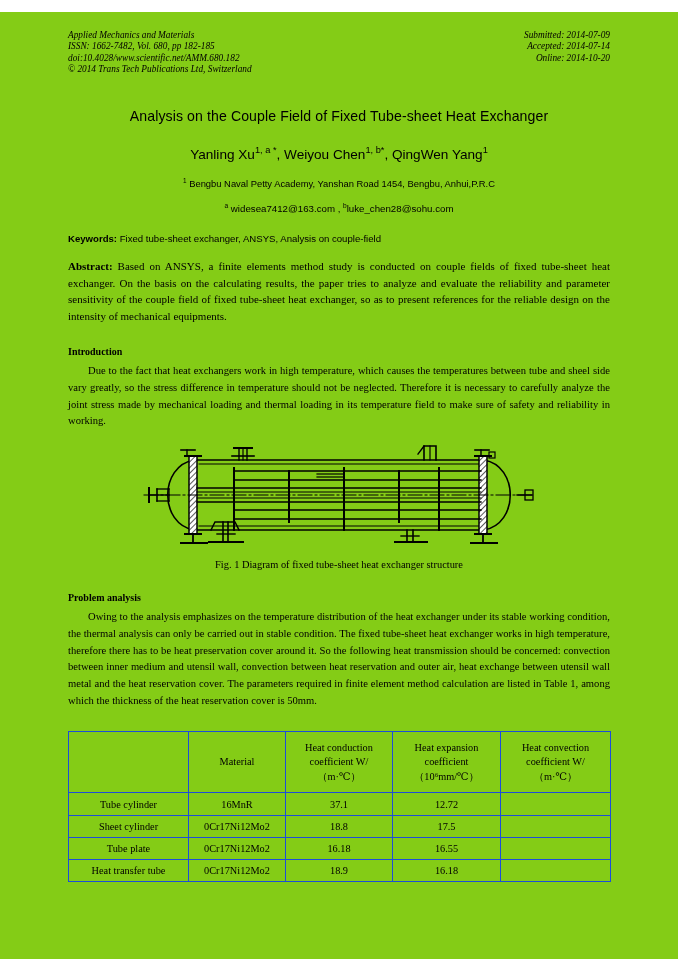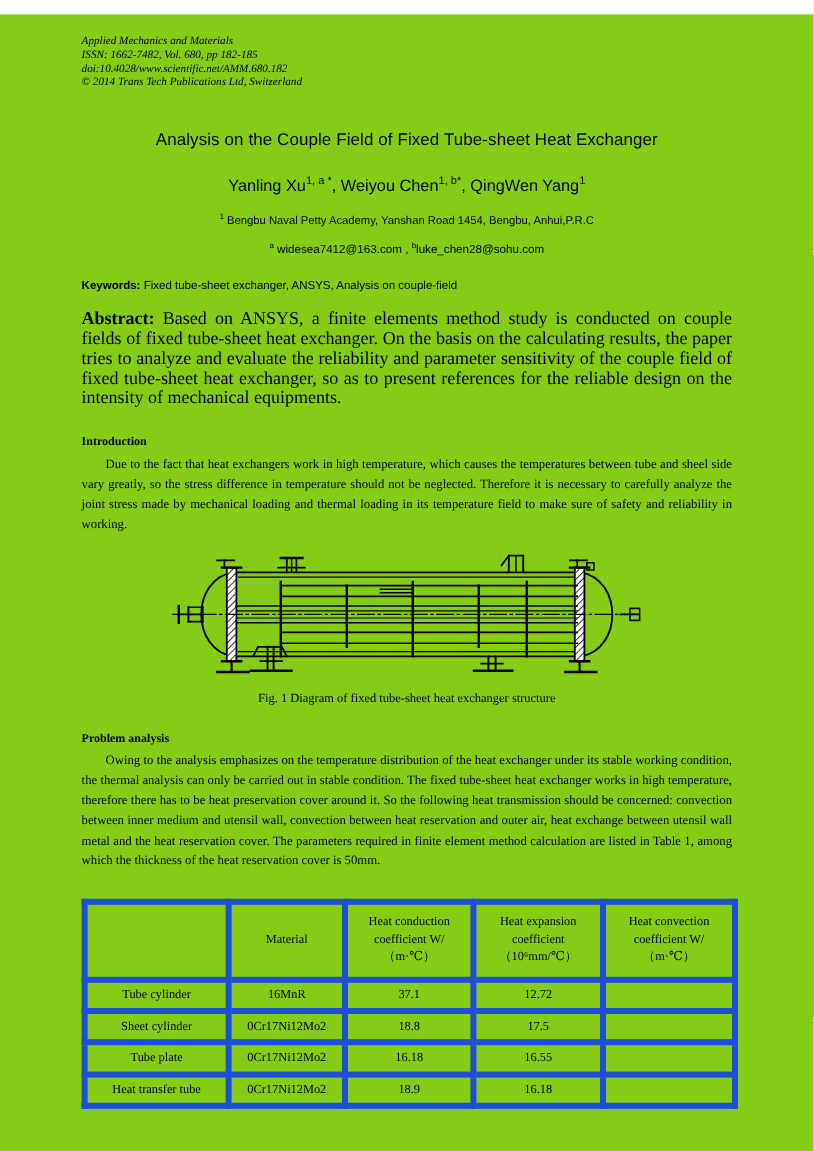--- a/index.html
+++ b/index.html
@@ -80,21 +80,21 @@
 
   
   .keywords {
     font-family: "Liberation Sans", "DejaVu Sans", sans-serif;
     font-size: 9.6px;
     margin-top: 19px;
   }
   .keywords .lbl { font-weight: bold; }
 
   .abstract {
-    font-size: 15px;
+    font-size: 11px;
     line-height: 16.6px;
     text-align: justify;
     margin-top: 14px;
   }
   .abstract .lbl { font-weight: bold; }
 
   
   .section-head {
     font-weight: bold;
     font-size: 10px;
@@ -124,21 +124,21 @@
     font-size: 10.4px;
     margin-bottom: 3px;
   }
   table.params {
     width: 542px;
     border-collapse: collapse;
     font-size: 10.3px;
     table-layout: fixed;
   }
   table.params td, table.params th {
-    border: 5px solid #1d4ed8;
+    border: 1px solid #1d4ed8;
     text-align: center;
     vertical-align: middle;
     font-weight: normal;
     padding: 1px 2px;
   }
   table.params thead th { height: 58px; line-height: 14.6px; }
   table.params tbody td { height: 19.2px; }
   .col1 { width: 120px; }
   .col2 { width: 97px; }
   .col3 { width: 107px; }
@@ -152,20 +152,25 @@
 <div class="page">
   <div class="content">
 
     <div class="journal-header">
       <div class="left">
         <div class="line">Applied Mechanics and Materials</div>
         <div class="line">ISSN: 1662-7482, Vol. 680, pp 182-185</div>
         <div class="line">doi:10.4028/www.scientific.net/AMM.680.182</div>
         <div class="line">© 2014 Trans Tech Publications Ltd, Switzerland</div>
       </div>
+      <div class="right">
+        <div class="line">Submitted: 2014-07-09</div>
+        <div class="line">Accepted: 2014-07-14</div>
+        <div class="line">Online: 2014-10-20</div>
+      </div>
     </div>
 
     <div class="paper-title">Analysis on the Couple Field of Fixed Tube-sheet Heat Exchanger</div>
 
     <div class="authors">
       <span>Yanling Xu</span><sup>1, a *</sup><span>, </span><span>Weiyou Chen</span><sup>1, b*</sup><span>, </span><span>QingWen Yang</span><sup>1</sup>
     </div>
 
     <div class="affiliation">
       <sup>1</sup><span> Bengbu Naval Petty Academy, Yanshan Road 1454, Bengbu, Anhui,P.R.C</span>

